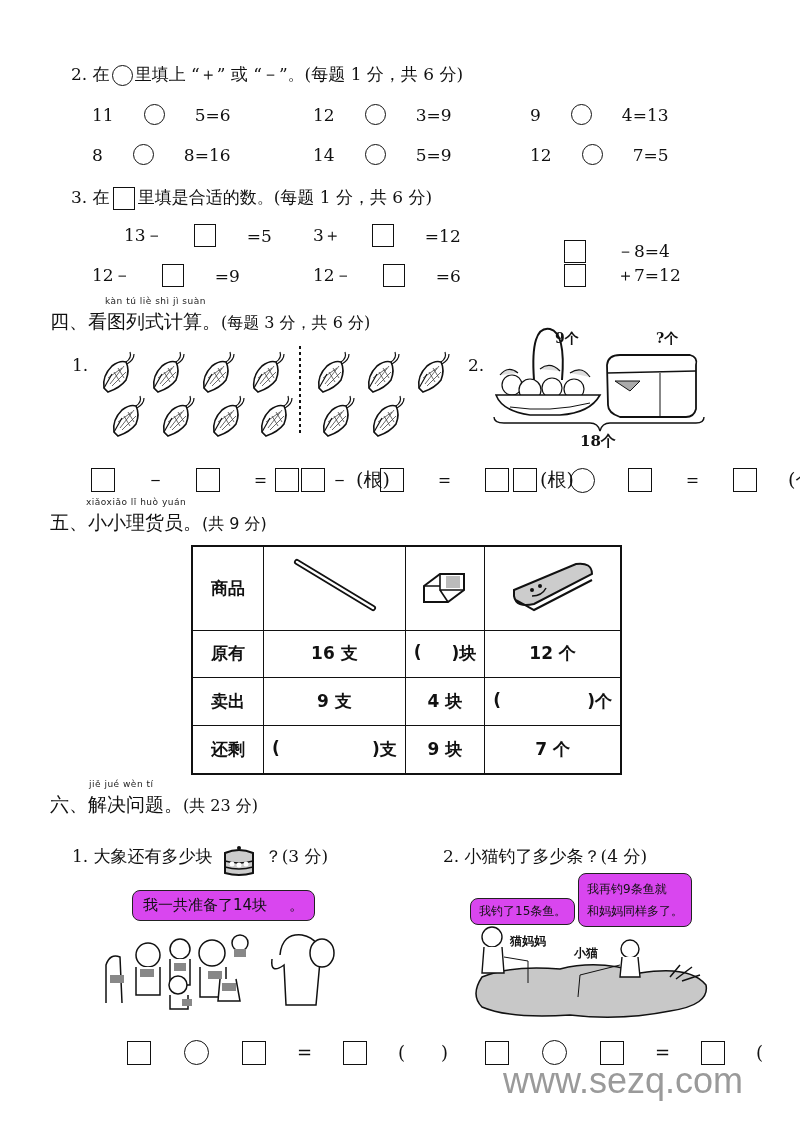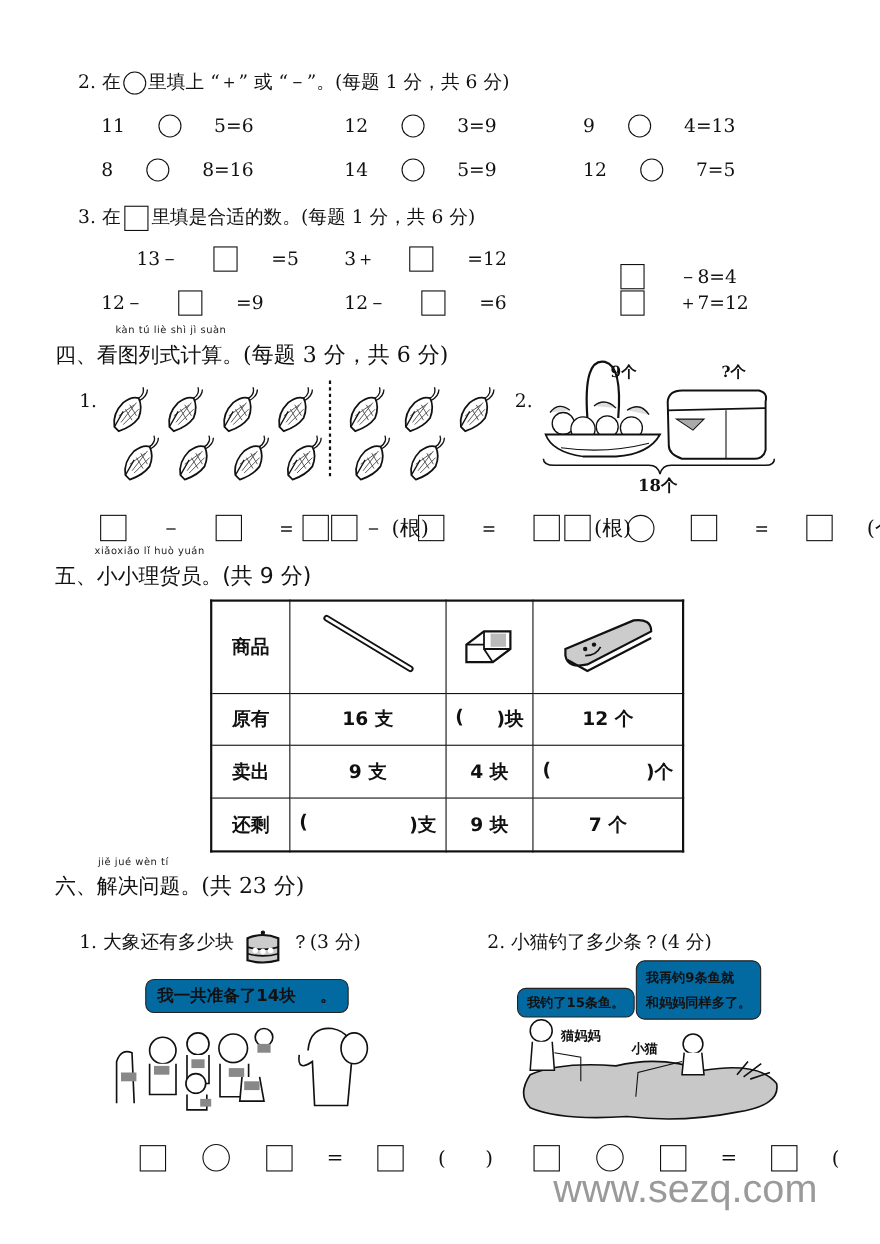--- a/index.html
+++ b/index.html
@@ -6,29 +6,29 @@
   body { width: 800px; height: 1131px; position: relative; overflow: hidden;
          font-family: "DejaVu Serif", "Liberation Serif", serif; color: #111; }
   .abs { position: absolute; }
   .q-title { font-size: 17px; white-space: nowrap; }
   .eq { font-size: 17px; white-space: nowrap; display: flex; align-items: center; gap: 28px; }
   .circ { display: inline-block; width: 19px; height: 19px; border: 1.6px solid #111; border-radius: 50%; margin: 0 2px; vertical-align: middle; }
   .box { display: inline-block; width: 20px; height: 21px; border: 1.6px solid #111; margin: 0 3px; vertical-align: middle; }
   .box.big { width: 22px; height: 22px; }
   .circ.big { width: 23px; height: 23px; }
   .sec-title { font-family: "DejaVu Sans", "Liberation Sans", sans-serif; font-size: 19px; white-space: nowrap; }
-  .sec-title .sub { font-family: "DejaVu Serif", serif; font-size: 20px; }
+  .sec-title .sub { font-family: "DejaVu Serif", serif; font-size: 16px; }
   .pinyin { font-family: "DejaVu Sans", sans-serif; font-size: 9px; letter-spacing: 0.5px; white-space: nowrap; color: #222; }
   table.goods { border-collapse: collapse; position: absolute; left: 191px; top: 545px; width: 431px; height: 230px;
                 border: 2.5px solid #111; font-family: "DejaVu Sans", sans-serif; font-size: 17px; font-weight: bold; }
   table.goods td { border: 1.5px solid #111; text-align: center; padding: 0; }
   table.goods td.rowhead { width: 70px; }
   .paren-cell { display: flex; justify-content: space-between; padding: 0 8px; }
-  .bubble { position: absolute; border: 1.6px solid #222; border-radius: 8px; background: #0369a1;
-            font-family: "DejaVu Sans", sans-serif; font-weight: bold; font-size: 13px; padding: 4px 8px; white-space: nowrap; }
+  .bubble { position: absolute; border: 1.6px solid #222; border-radius: 8px; background: #d946ef;
+            font-family: "DejaVu Sans", sans-serif; font-weight: normal; font-size: 13px; padding: 4px 8px; white-space: nowrap; }
   .watermark { font-family: "Liberation Sans", sans-serif; font-size: 36px; color: #9a9a9a; letter-spacing: 0px; }
   .label-small { font-family: "DejaVu Sans", sans-serif; font-size: 12px; font-weight: bold; white-space: nowrap; }
 </style>
 </head>
 <body>
 
 <div class="abs q-title" style="left:71px; top:63px;">
   <span>2. 在</span><span class="circ"></span><span>里填上 “＋” 或 “－”。(每题 1 分，共 6 分)</span>
 </div>
 

